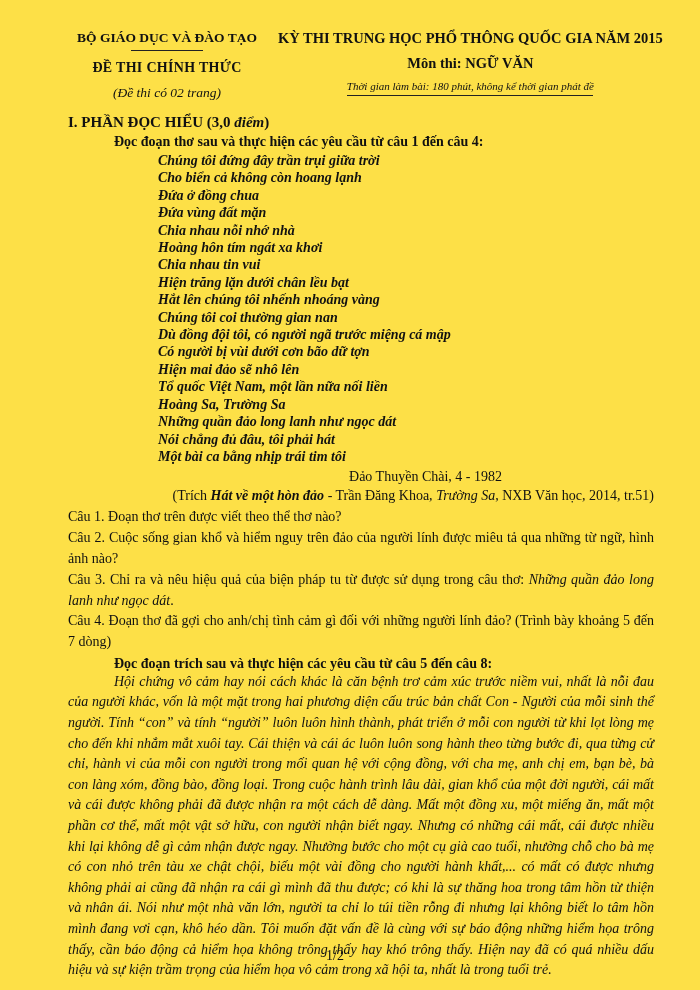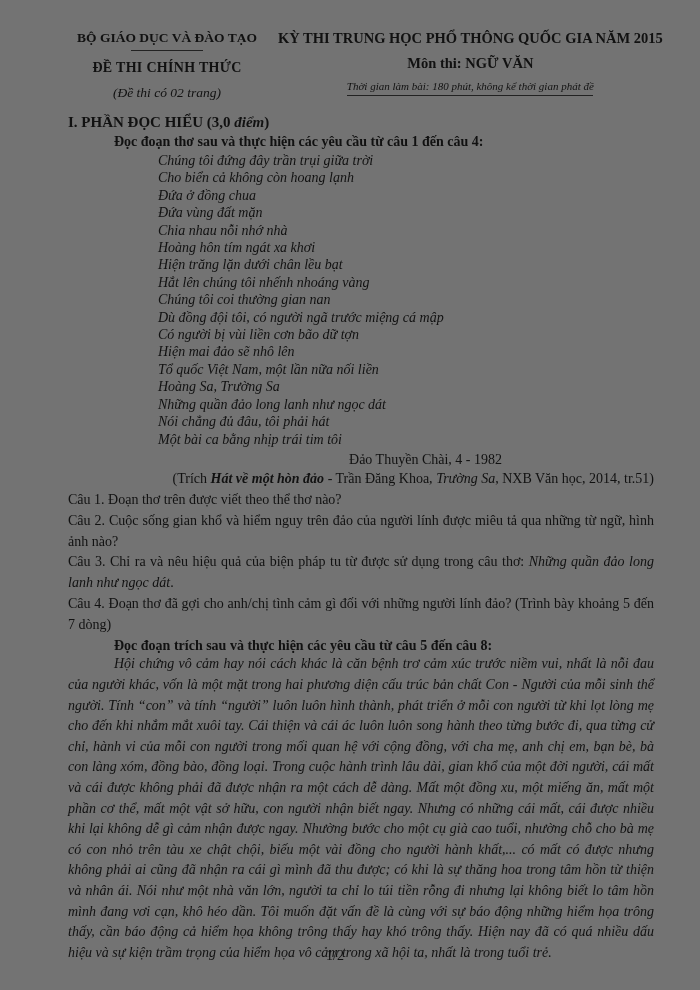--- a/index.html
+++ b/index.html
@@ -1,20 +1,20 @@
 <!DOCTYPE html>
 <html lang="vi"><head>
 <meta charset="utf-8">
 <style>
   html,body{margin:0;padding:0;background:#e8e8e8;}
   .page{
     position:relative;
     width:700px;height:990px;
     margin:0 auto;
-    background:#737373;
+    background:#fde047;
     color:#111;
     font-family:"Liberation Serif","DejaVu Serif",serif;
     font-size:14px;
     box-sizing:border-box;
     padding:30px 46px 0 68px;
     overflow:hidden;
   }
   
   .hdr{display:flex;flex-direction:row;}
   .hdr-left{width:198px;text-align:center;flex:none;}
@@ -24,21 +24,21 @@
   .exam-status{font-weight:bold;font-size:14px;margin-top:3px;letter-spacing:.3px;}
   .pages-note{font-style:italic;font-size:13.5px;margin-top:9px;}
   .exam-title{font-weight:bold;font-size:14.5px;white-space:nowrap;}
   .subject-line{font-weight:bold;font-size:14.5px;margin-top:8px;}
   .time-line{font-style:italic;font-size:11px;margin-top:8px;}
   .time-rule{width:246px;border-top:1.5px solid #222;margin:3px auto 0 auto;height:0;}
   
   .section-heading{font-weight:bold;font-size:15px;margin-top:13px;}
   .instruction{font-weight:bold;text-indent:46px;margin-top:3px;}
   
-  .poem{margin:2px 0 0 90px;font-style:italic;line-height:17.4px;}
+  .poem{margin:2px 0 0 90px;font-style:italic;line-height:17.4px;font-weight:bold;}
   .poem div{white-space:nowrap;}
   .poem-dateline{margin:3px 152px 0 auto;width:-moz-fit-content;width:fit-content;line-height:18px;}
   .poem-citation{text-align:right;line-height:19px;}
   .cit-work{font-weight:bold;font-style:italic;}
   .cit-coll{font-style:italic;}
   
   .questions{margin-top:2px;}
   .question{margin:0;text-align:justify;line-height:20.8px;}
   .q-quote{font-style:italic;}
   
@@ -75,25 +75,26 @@
 
   <div class="instruction">Đọc đoạn thơ sau và thực hiện các yêu cầu từ câu 1 đến câu 4:</div>
 
   <div class="poem">
     <div>Chúng tôi đứng đây trần trụi giữa trời</div>
     <div>Cho biển cả không còn hoang lạnh</div>
     <div>Đứa ở đồng chua</div>
     <div>Đứa vùng đất mặn</div>
     <div>Chia nhau nỗi nhớ nhà</div>
     <div>Hoàng hôn tím ngát xa khơi</div>
+    <div>Chia nhau tin vui</div>
     <div>Hiện trăng lặn dưới chân lều bạt</div>
     <div>Hắt lên chúng tôi nhếnh nhoáng vàng</div>
     <div>Chúng tôi coi thường gian nan</div>
     <div>Dù đồng đội tôi, có người ngã trước miệng cá mập</div>
-    <div>Có người bị vùi liền cơn bão dữ tợn</div>
+    <div>Có người bị vùi dưới cơn bão dữ tợn</div>
     <div>Hiện mai đảo sẽ nhô lên</div>
     <div>Tổ quốc Việt Nam, một lần nữa nối liền</div>
     <div>Hoàng Sa, Trường Sa</div>
     <div>Những quần đảo long lanh như ngọc dát</div>
     <div>Nói chẳng đủ đâu, tôi phải hát</div>
     <div>Một bài ca bằng nhịp trái tim tôi</div>
   </div>
 
   <div class="poem-dateline">Đảo Thuyền Chài, 4 - 1982</div>
 

